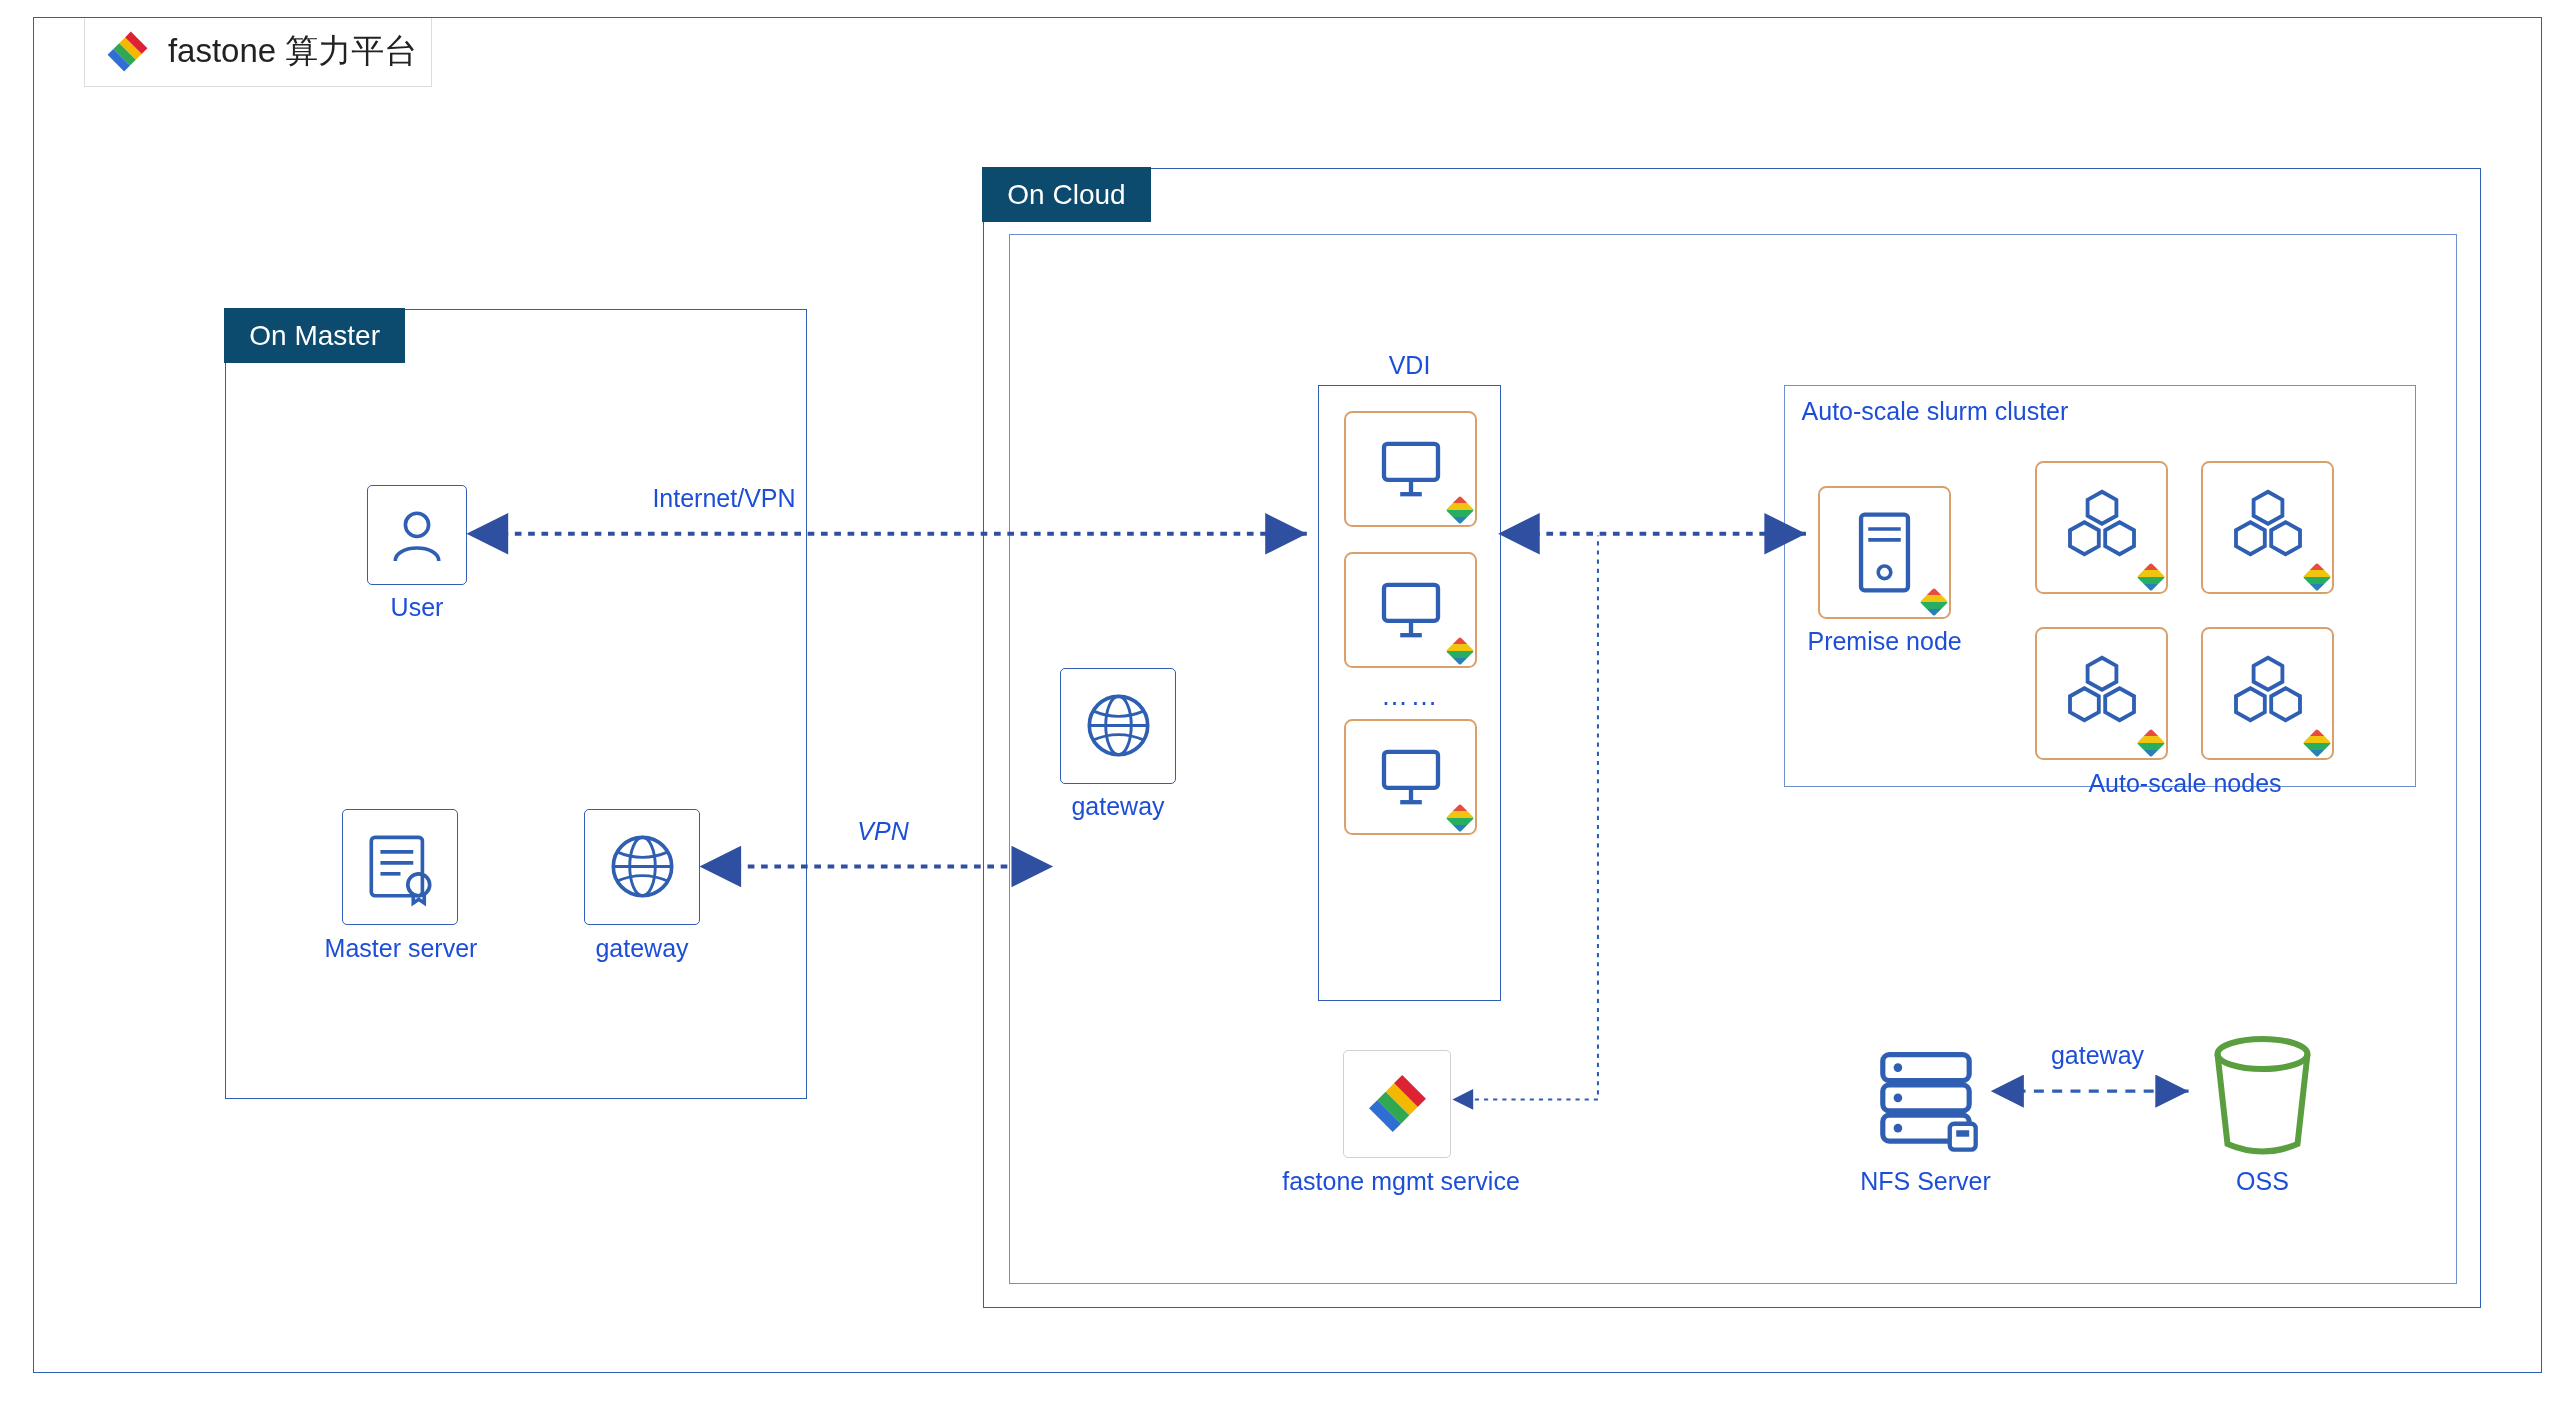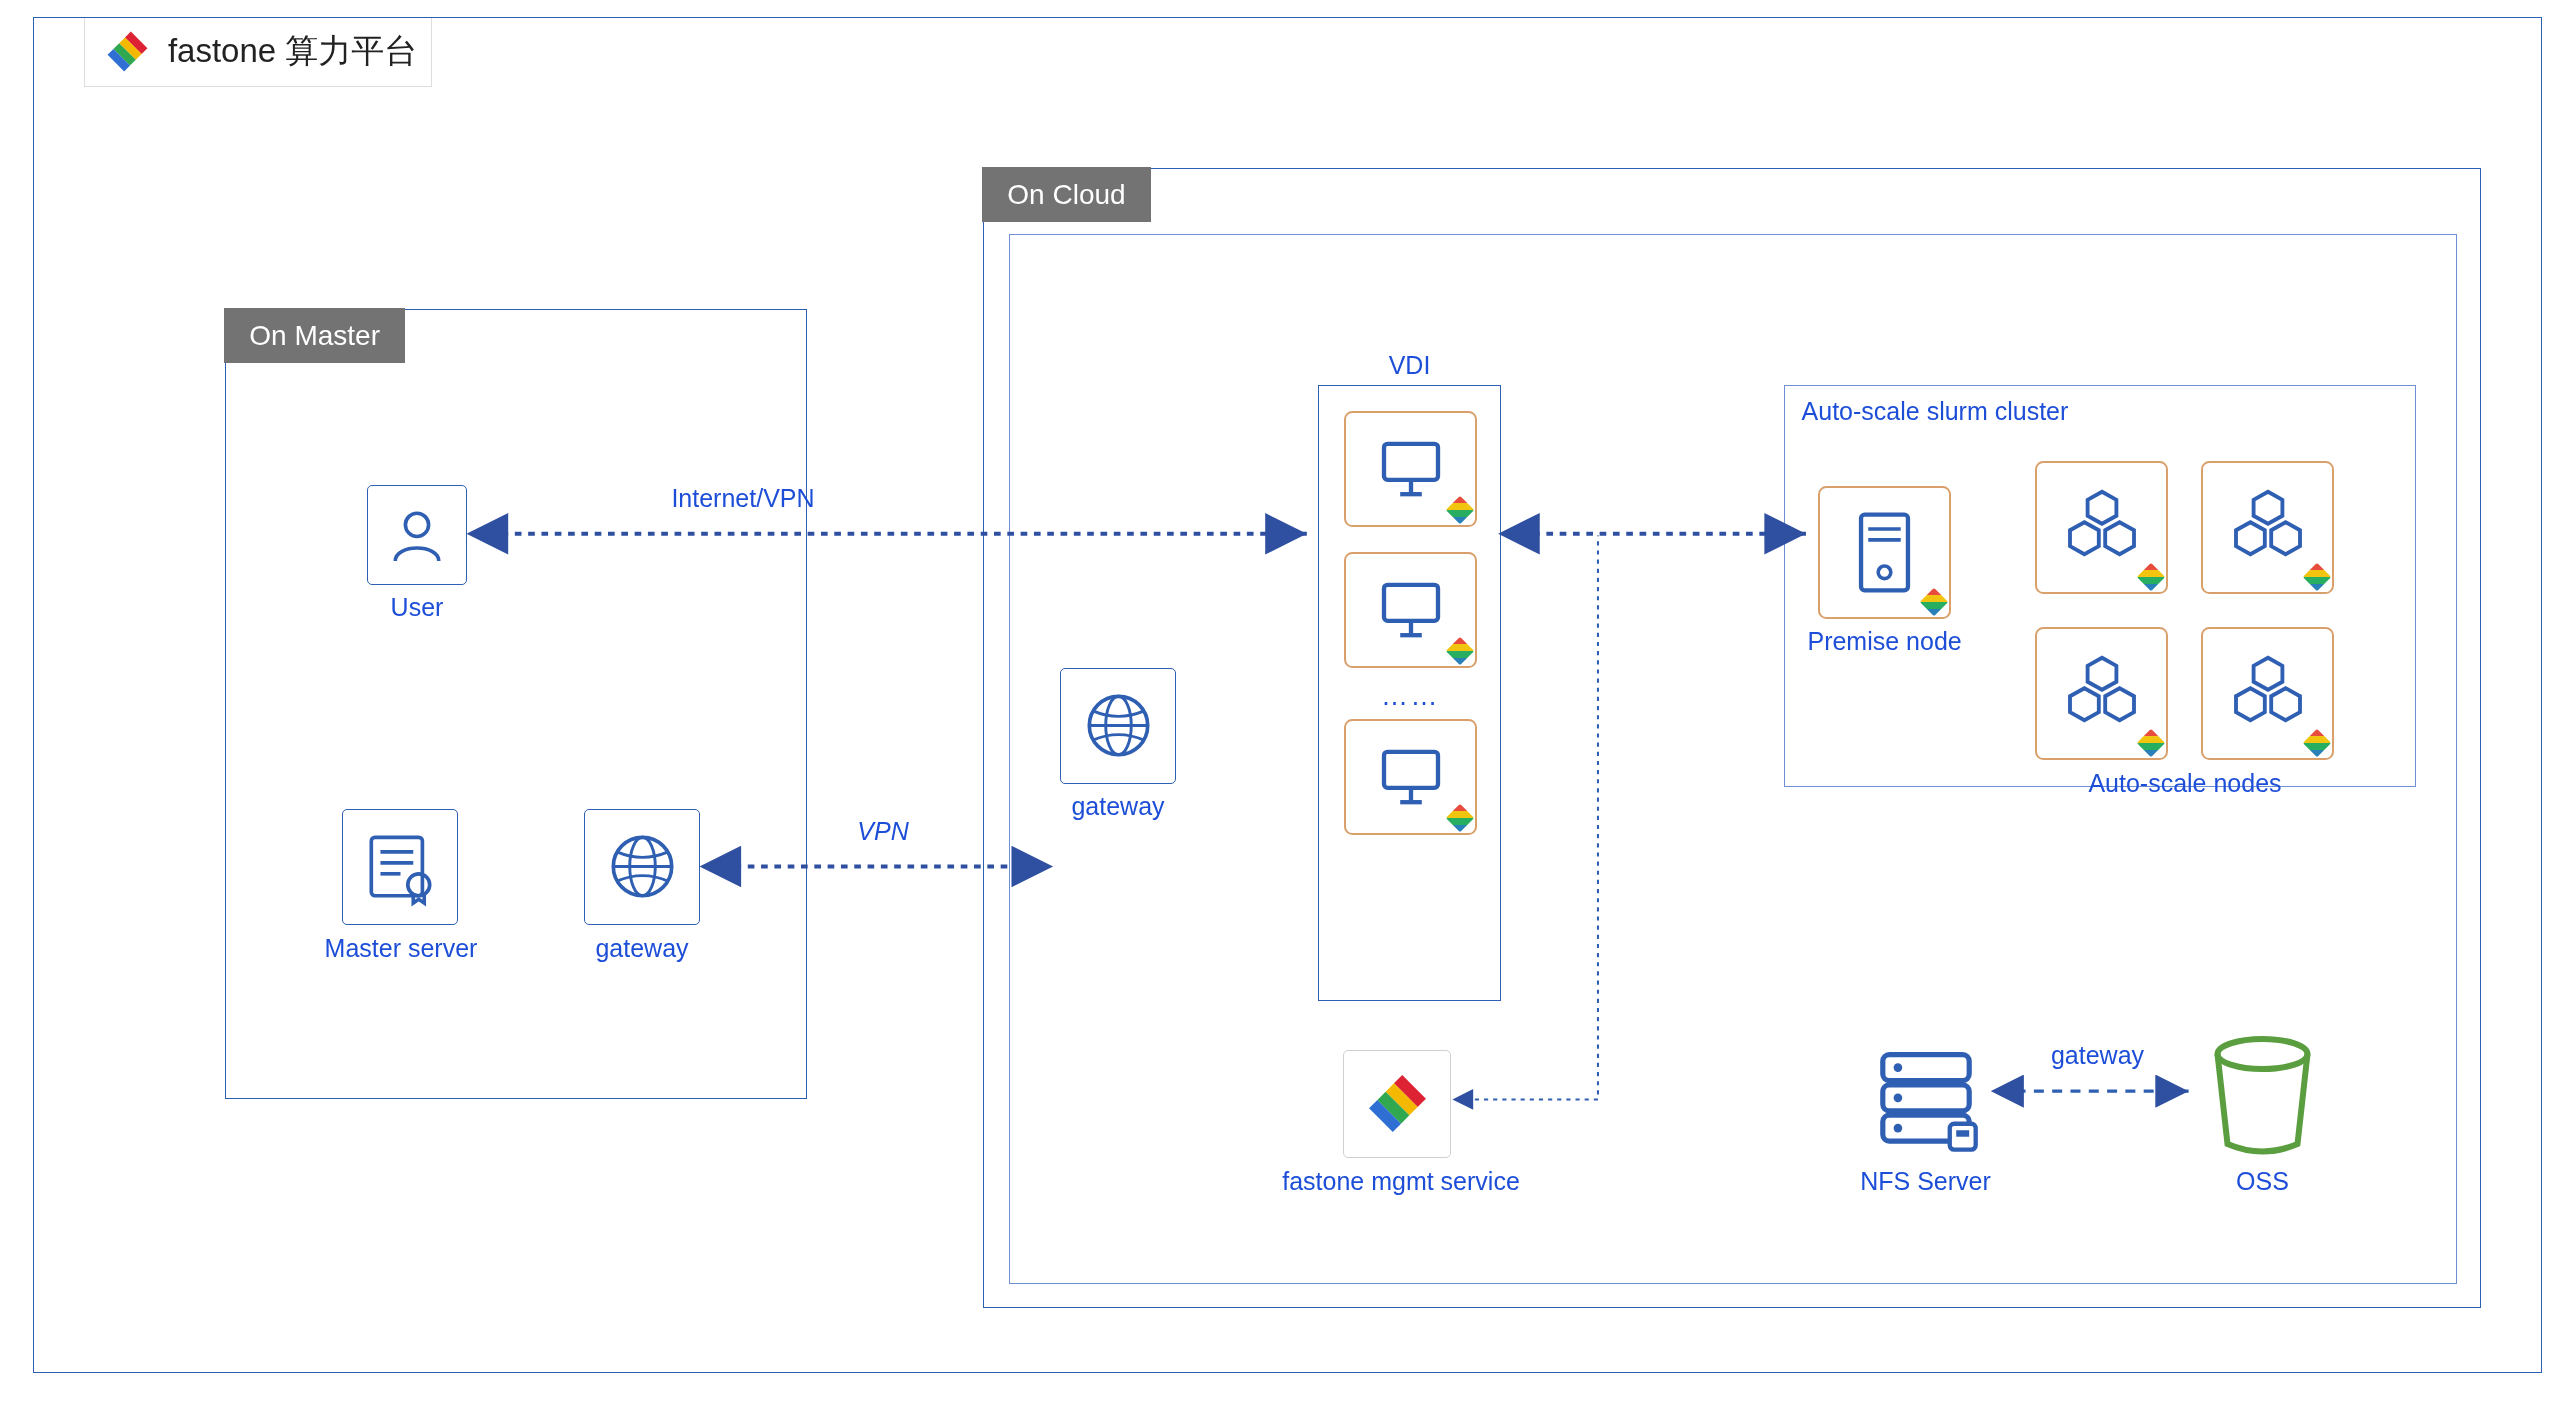--- a/index.html
+++ b/index.html
@@ -29,21 +29,21 @@
   .main-title-box .logo-sq { width: 58px; height: 58px; display:flex; align-items:center; justify-content:center; }
   .main-title { font-size: 33px; color: #222; margin-left: 11.6px; }
 
   .panel {
     position: absolute;
     border: 1.7px solid #2f5fb2;
   }
   .panel-tab {
     position: absolute;
     left: -1.7px; top: -1.7px;
-    background: #737373;
+    background: #0c4a6e;
     color: #fff;
     font-size: 28px;
     padding: 11.6px 25px;
   }
   .node-box {
     border: 1.7px solid #2f5fb2;
     border-radius: 5px;
     background: #fff;
     position: absolute;
     display: flex;
@@ -290,18 +290,18 @@
 
     <line x1="810" y1="1020" x2="1225" y2="1020" stroke="#2f4fa0" stroke-width="5" stroke-dasharray="8 8" marker-start="url(#arrBs)" marker-end="url(#arrB)"></line>
 
     <line x1="1770" y1="620" x2="2130" y2="620" stroke="#2f4fa0" stroke-width="5" stroke-dasharray="8 8" marker-start="url(#arrBs)" marker-end="url(#arrB)"></line>
 
     <polyline points="1710,1300 1880,1300 1880,622" fill="none" stroke="#2f5fb2" stroke-width="2.5" stroke-dasharray="5 6" marker-start="url(#arrBs)"></polyline>
 
     <line x1="2360" y1="1290" x2="2590" y2="1290" stroke="#2f5fb2" stroke-width="4" stroke-dasharray="12 10" marker-start="url(#arrBs)" marker-end="url(#arrB)"></line>
   </svg>
 
-  <div class="sub-caption" style="left:601px; top:466px; width:216px;">Internet/VPN</div>
+  <div class="sub-caption" style="left:582px; top:466px; width:216px;">Internet/VPN</div>
   <div class="sub-caption" style="left:799px; top:799px; width:100px;font-style:italic;">VPN</div>
   <div class="sub-caption" style="left:1997px; top:1023px; width:133px;">gateway</div>
 
 </div>
 
 
 </body></html>

